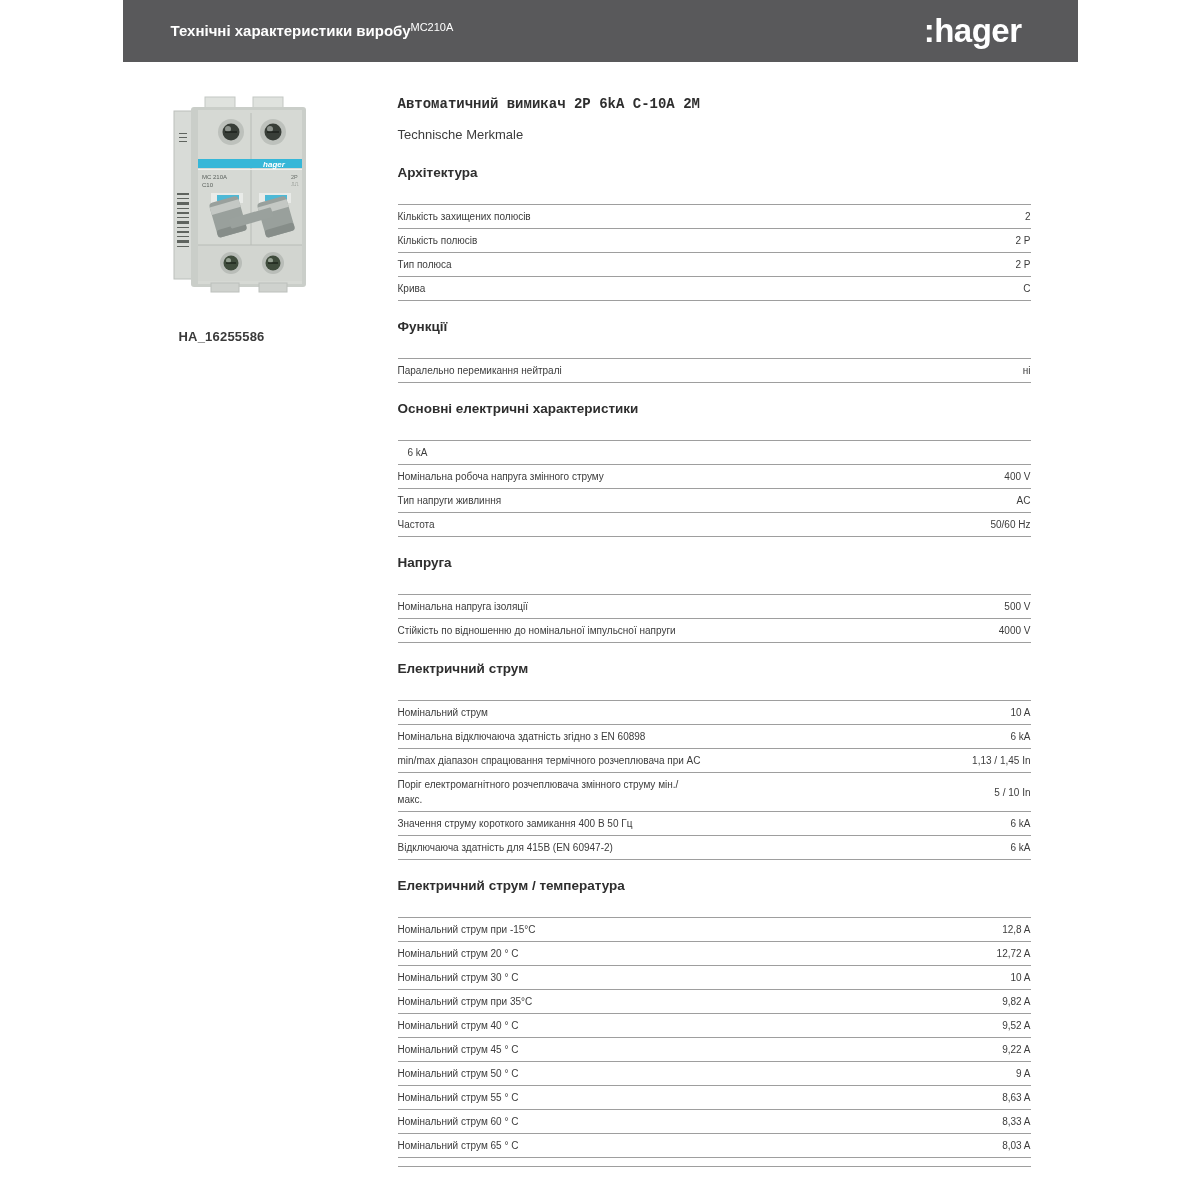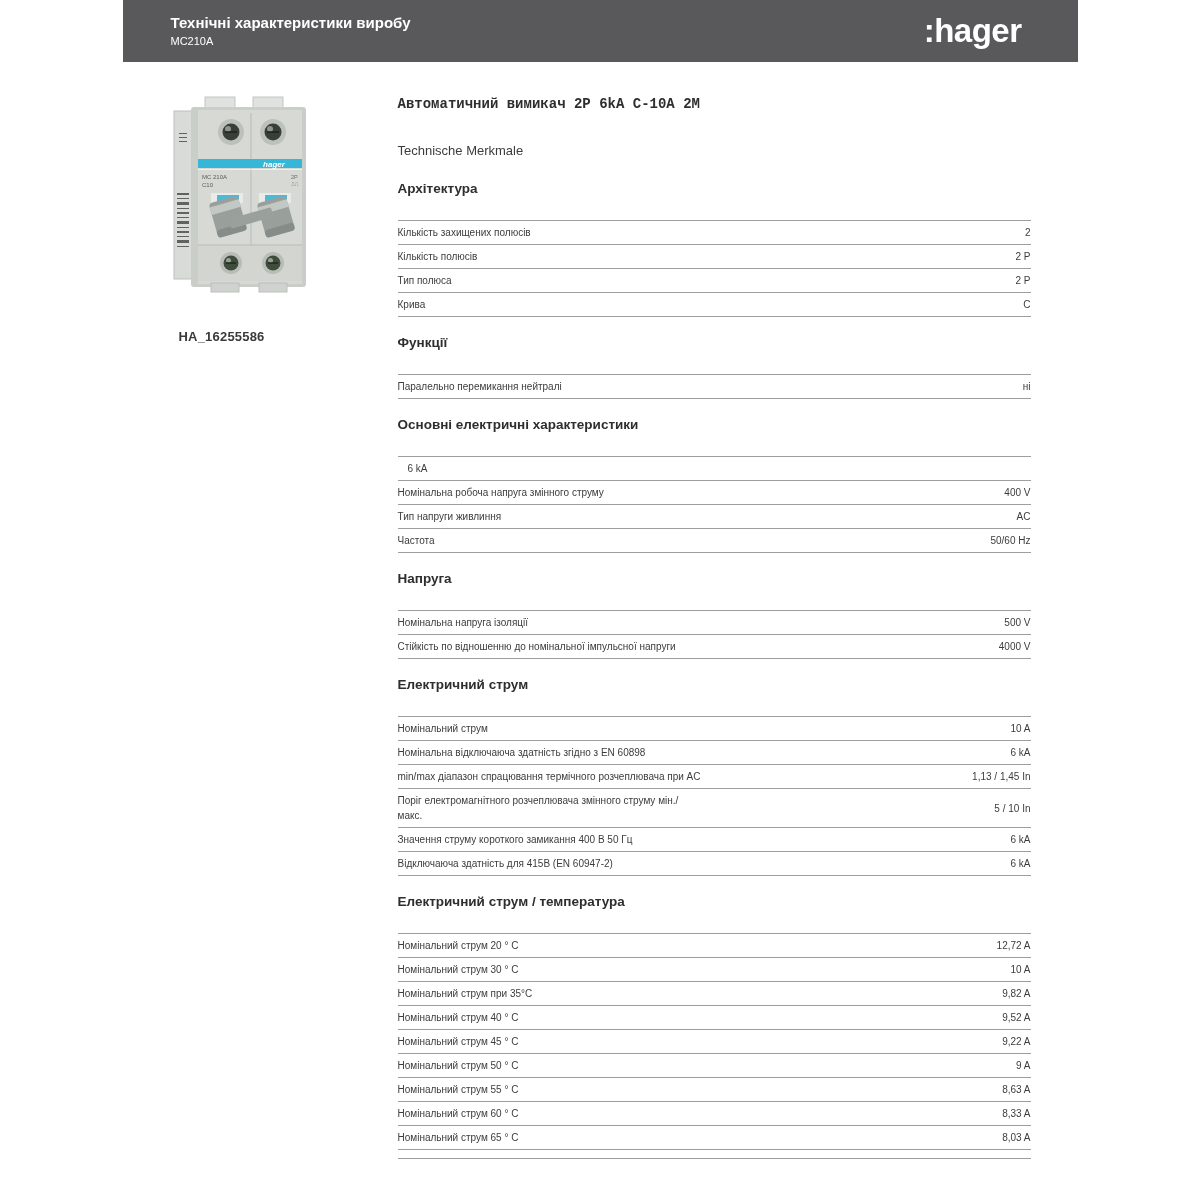--- a/index.html
+++ b/index.html
@@ -7,35 +7,35 @@
   body { font-family:"Liberation Sans", sans-serif; color:var(--text,#3c3c3c); }
 
   .doc { width:955px; margin:0 auto; }
 
   
   .header-bar {
     height:62px; background:var(--header-bg,#59595b);
     display:flex; justify-content:space-between; align-items:center;
     padding:0 56px 0 48px;
   }
-  .header-titles { display:flex; flex-direction:column; line-height:1.45; }
+  .header-titles { display:flex; flex-direction:row; line-height:1.45; }
   .header-title { color:#fff; font-size:15px; font-weight:bold; }
   .header-subtitle { color:#fff; font-size:11px; font-weight:normal; }
   .brand-logo { color:#fff; font-size:33px; font-weight:bold; letter-spacing:-0.5px; }
 
   
   .content { display:flex; padding-top:33px; }
   .left-col { width:275px; flex-shrink:0; padding-left:48px; }
   .right-col { flex:1; padding-right:47px; }
 
   .product-figure { width:140px; }
   .image-caption { margin:32px 0 0 8px; font-size:13px; font-weight:bold; color:#3a3a3a; letter-spacing:0.2px; }
 
   .product-title { font-size:14px; font-weight:bold; color:#2e2e2e; margin-top:1px;font-family:Liberation Mono, monospace; }
-  .product-subtitle { font-size:13px; margin-top:31px; color:#3c3c3c; }
+  .product-subtitle { font-size:13px; margin-top:15px; color:#3c3c3c; }
 
   .spec-section { margin-top:18px; }
   .spec-section:first-of-type { margin-top:23px; }
   .section-title {
     font-size:13.5px; font-weight:bold; color:#2e2e2e;
     padding-bottom:24px; border-bottom:1px solid var(--rule,#9e9e9e);
   }
   .spec-row {
     display:flex; justify-content:space-between; align-items:center;
     border-bottom:1px solid var(--rule,#9e9e9e);
@@ -234,20 +234,24 @@
               <div class="spec-value">6 kA</div>
             </div>
             <div class="spec-row">
               <div class="spec-label">Відключаюча здатність для 415В (EN 60947-2)</div>
               <div class="spec-value">6 kA</div>
             </div>
           </section>
           <section class="spec-section">
             <h3 class="section-title">Електричний струм / температура</h3>
             <div class="spec-row">
+              <div class="spec-label">Номінальний струм при -15°C</div>
+              <div class="spec-value">12,8 A</div>
+            </div>
+            <div class="spec-row">
               <div class="spec-label">Номінальний струм 20 ° C</div>
               <div class="spec-value">12,72 A</div>
             </div>
             <div class="spec-row">
               <div class="spec-label">Номінальний струм 30 ° C</div>
               <div class="spec-value">10 A</div>
             </div>
             <div class="spec-row">
               <div class="spec-label">Номінальний струм при 35°C</div>
               <div class="spec-value">9,82 A</div>

